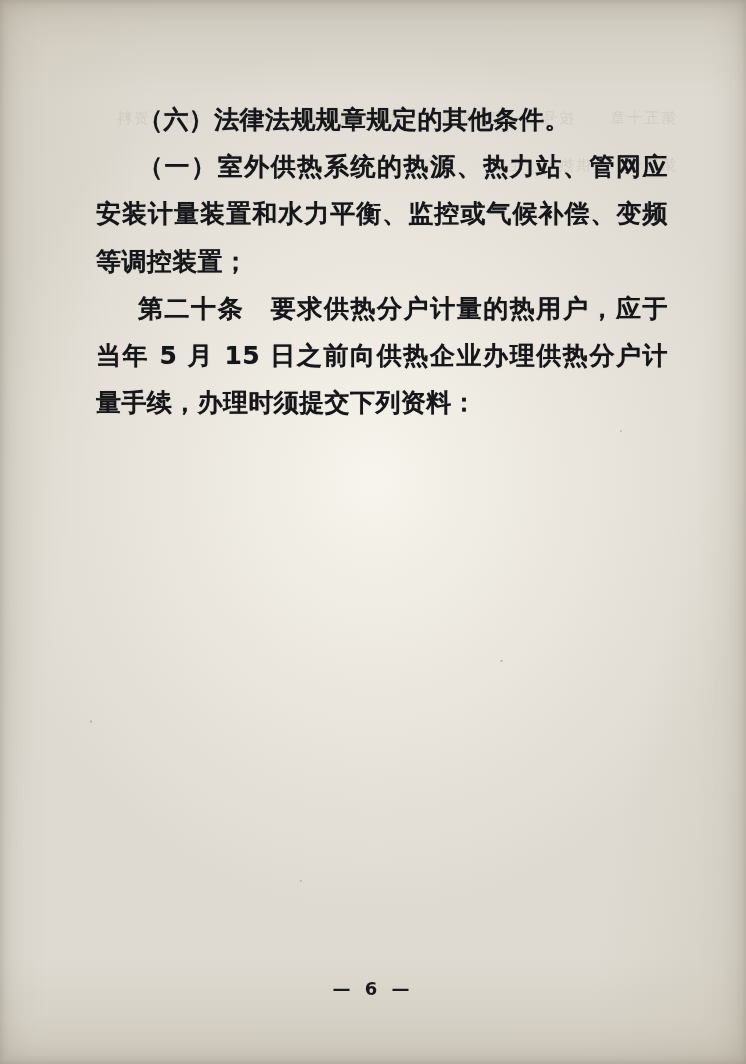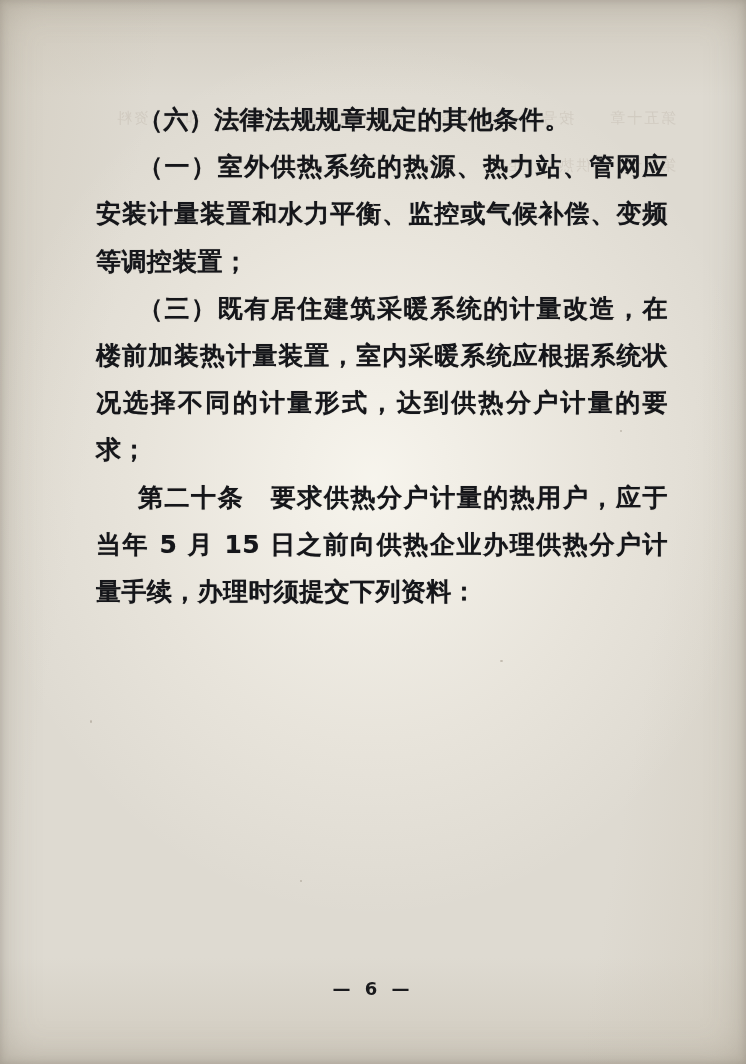--- a/index.html
+++ b/index.html
@@ -99,21 +99,20 @@
 
 <div class="page">
 
   <div class="paper-tone"></div>
 
   <div class="ghost">第五十章　　按号　　定期检查　　供热计量装置　　应当　　和　　资料　　第四十　　供热　　企业　　用户</div>
 
   <div class="content">
     <p class="para indent">（六）法律法规规章规定的其他条件。</p>
     <p class="para indent">（一）室外供热系统的热源、热力站、管网应安装计量装置和水力平衡、监控或气候补偿、变频等调控装置；</p>
-    <p class="para indent">（三）既有居住建筑采暖系统的计量改造，在楼前加装热计量装置，室内采暖系统应根据系统状况选择不同的计量形式，达到供热分户计量的要求；</p>
     <p class="para indent">第二十条　要求供热分户计量的热用户，应于当年 5 月 15 日之前向供热企业办理供热分户计量手续，办理时须提交下列资料：</p>
 
   </div>
 
   <div class="pagenum">— 6 —</div>
 
   <div class="speck" style="left:120px;top:250px;width:3px;height:3px;"></div>
   <div class="speck" style="left:620px;top:430px;width:2px;height:2px;"></div>
   <div class="speck" style="left:300px;top:880px;width:2px;height:2px;"></div>
   <div class="speck" style="left:500px;top:660px;width:3px;height:2px;"></div>

